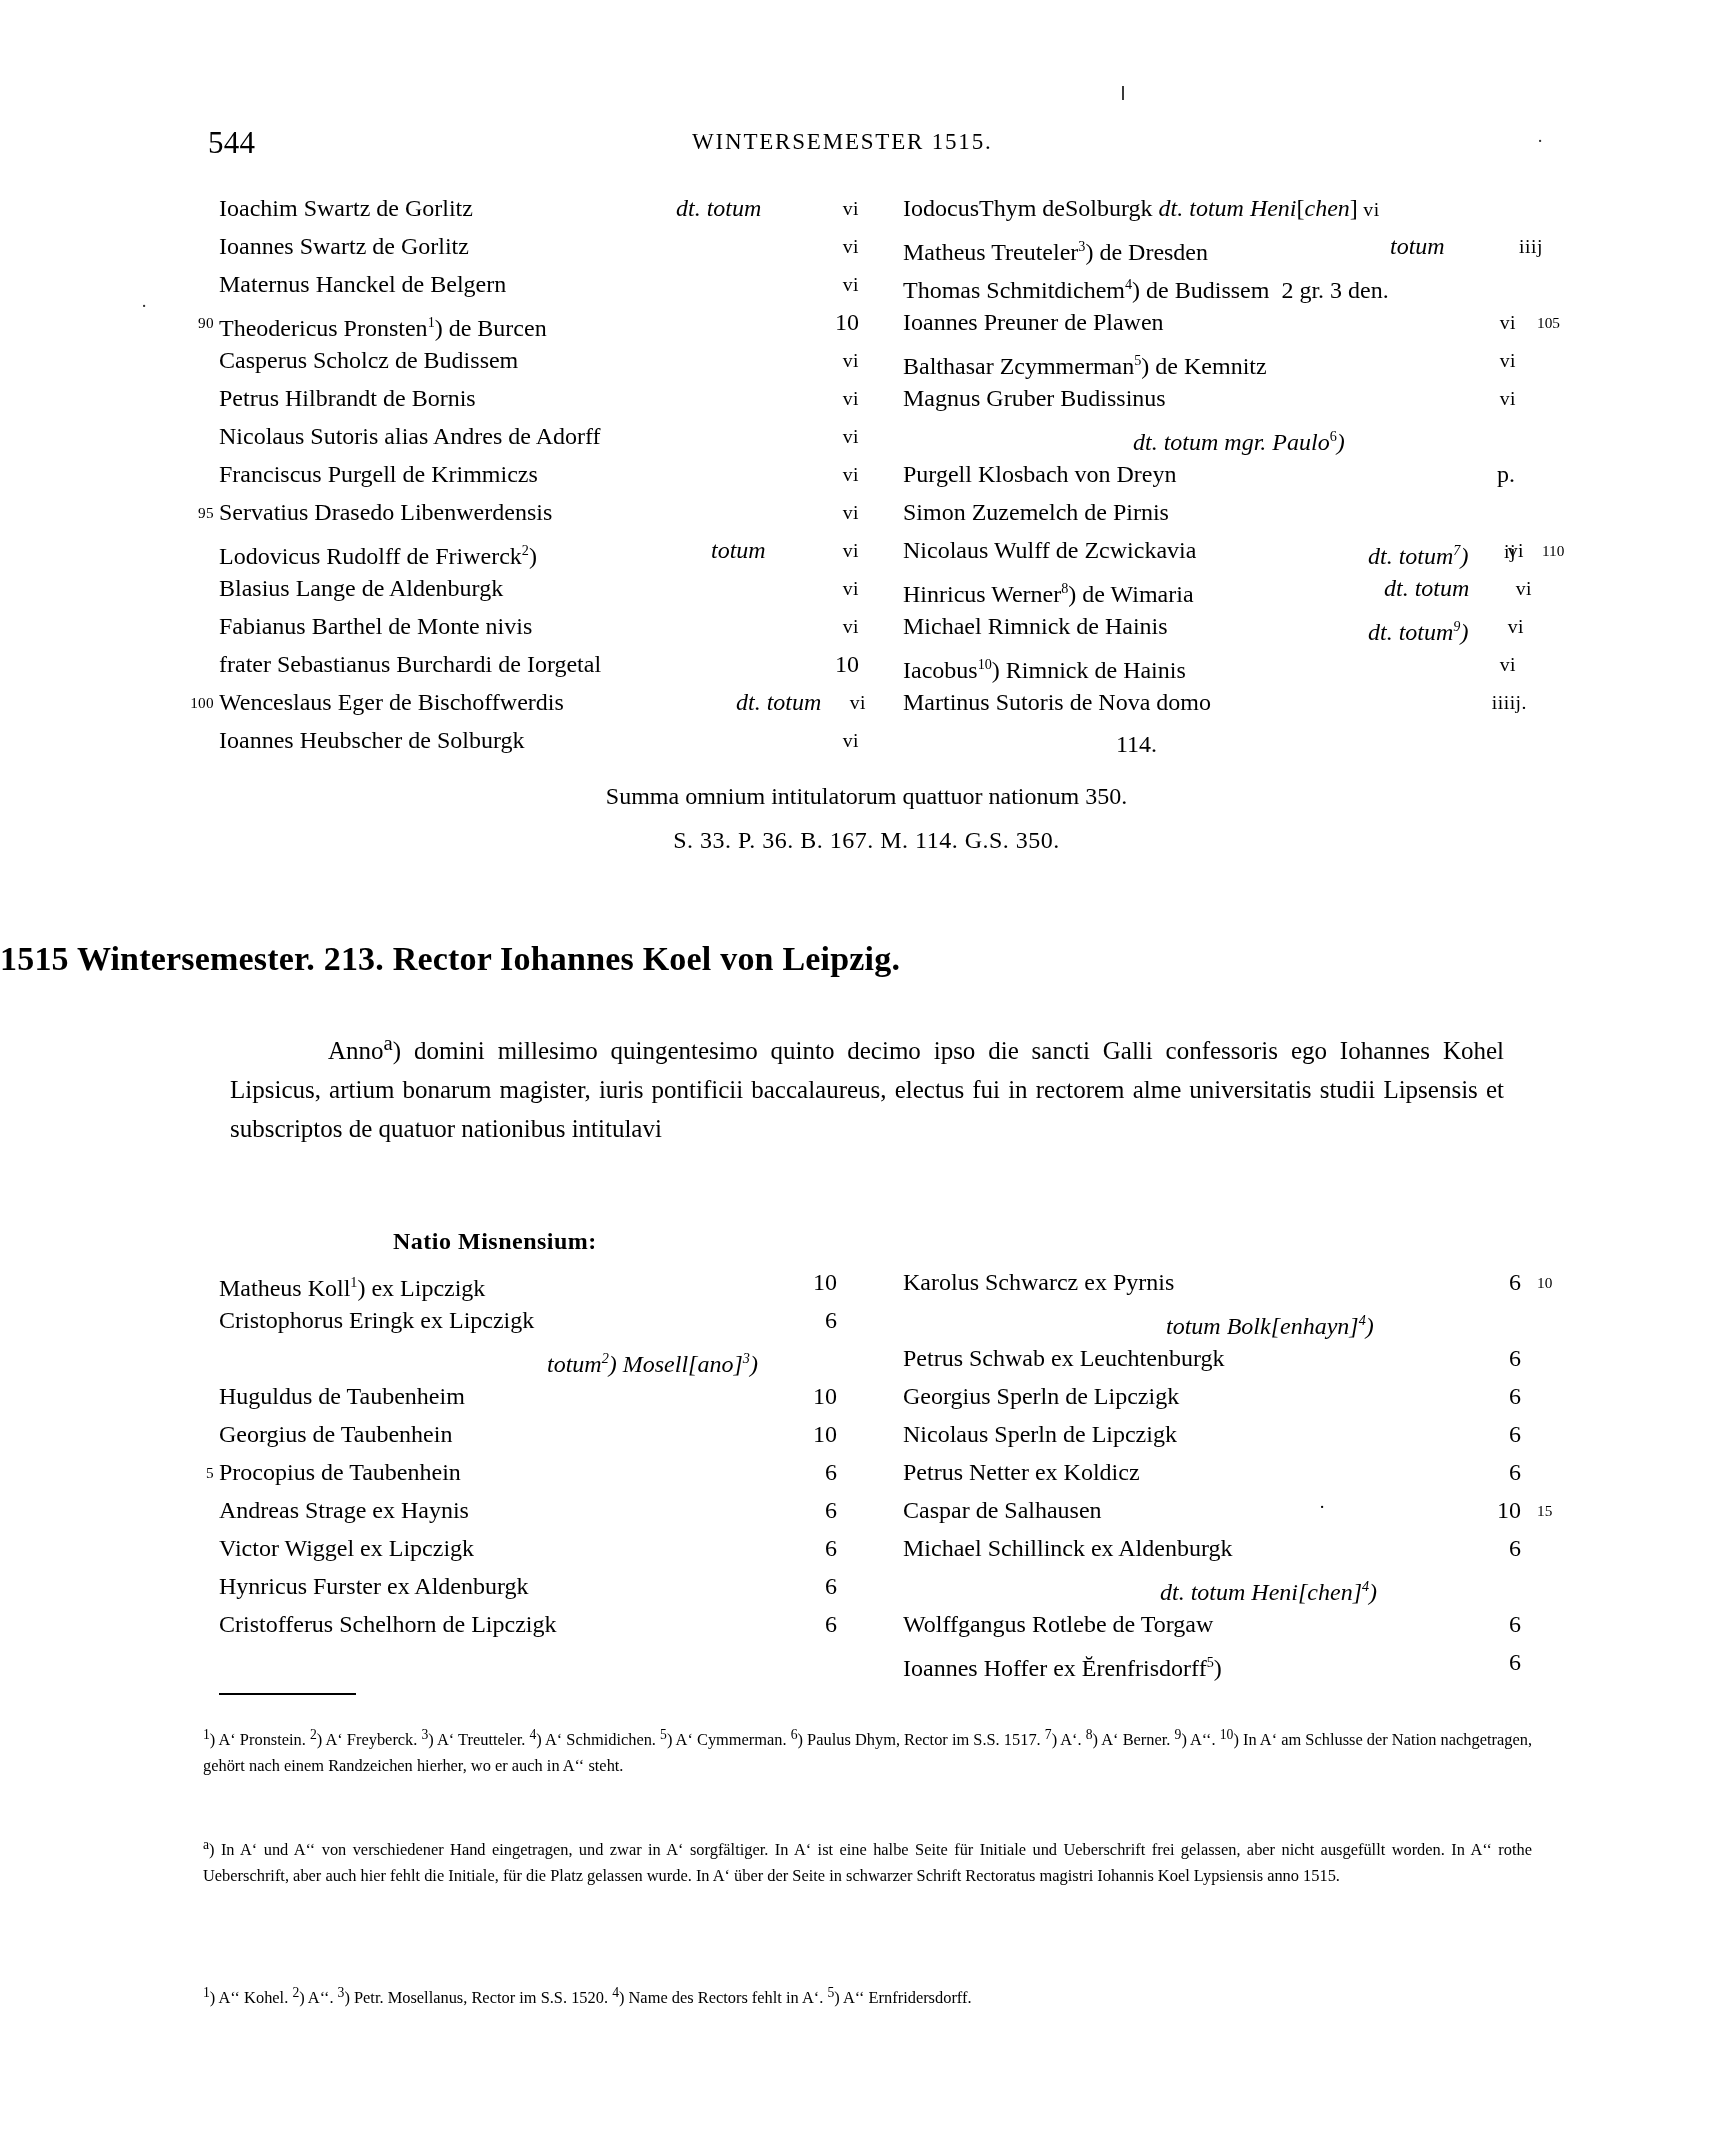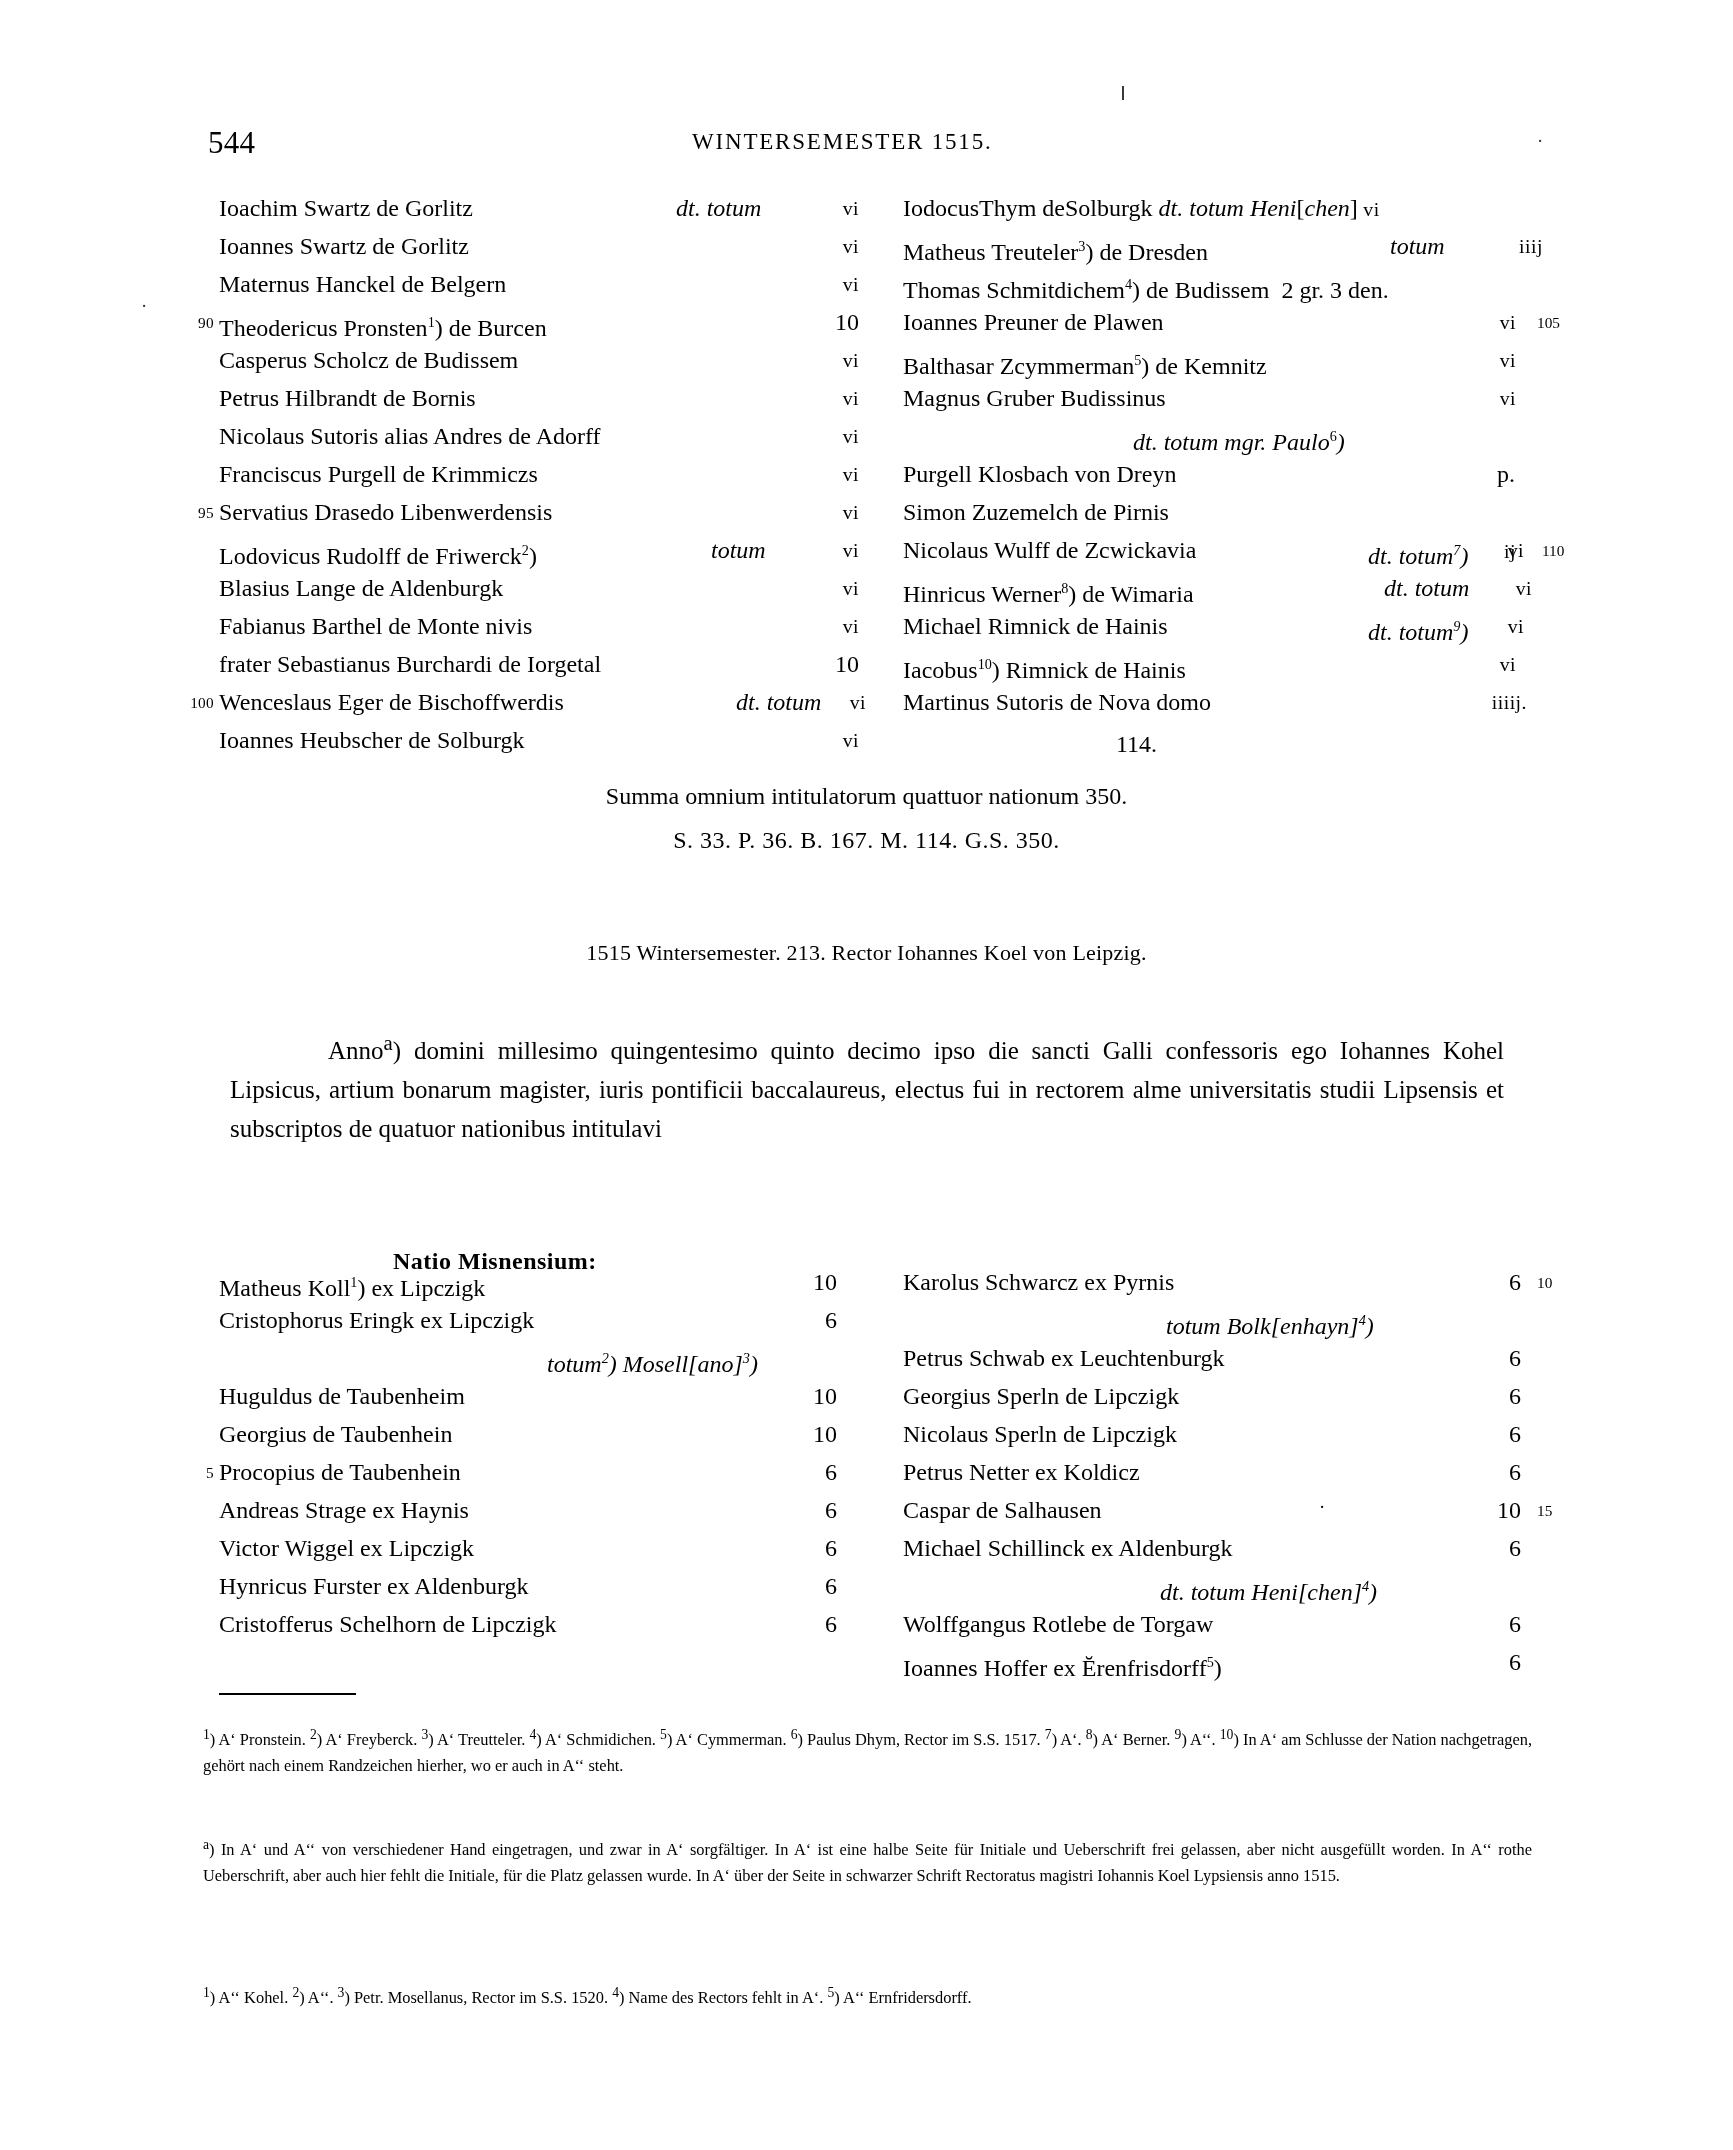--- a/index.html
+++ b/index.html
@@ -35,22 +35,22 @@
   .sup{font-size:14.2px;vertical-align:super;font-style:normal;}
   .sup-i{font-size:14.2px;vertical-align:super;}
   .rom{font-size:19.7px;letter-spacing:0.5px;}
 
   
   .center-line{position:absolute;width:1733px;text-align:center;font-size:24px;}
   .tot114{position:absolute;font-size:24px;}
 
   
   .secheading{
-    position:absolute;width:1733px;text-align:center;
-    font-size:22px;font-weight:normal;letter-spacing:0.2px;
+    position:absolute;width:1733px;text-align:left;
+    font-size:34px;font-weight:bold;letter-spacing:0.2px;
   }
 
   
   .bodypara{
     position:absolute;font-size:25px;line-height:39px;
     text-align:justify;text-justify:inter-word;
   }
 
   
   .natio{position:absolute;font-size:24px;font-weight:bold;letter-spacing:0.5px;}
@@ -208,21 +208,21 @@
 
   <div class="tot114" style="left:1116px;top:731px;">114.</div>
 
   <div class="center-line" style="top:783px;">Summa omnium intitulatorum quattuor nationum 350.</div>
   <div class="center-line" style="top:827px;letter-spacing:0.5px;">S. 33.  P. 36.  B. 167.  M. 114.  G.S. 350.</div>
 
   <div class="secheading" style="top:940px;">1515 Wintersemester.  213. Rector Iohannes Koel von Leipzig.</div>
 
   <div class="bodypara" style="left: 230px; top: 1024px; width: 1274px; text-indent: 98px;">Anno<sup>a</sup>) domini millesimo quingentesimo quinto decimo ipso die sancti Galli confessoris ego Iohannes Kohel Lipsicus, artium bonarum magister, iuris pontificii baccalaureus, electus fui in rectorem alme universitatis studii Lipsensis et subscriptos de quatuor nationibus intitulavi</div>
 
-  <div class="natio" style="left:393px;top:1228px;margin-top:20px;">Natio Misnensium:</div>
+  <div class="natio" style="left:393px;top:1228px;">Natio Misnensium:</div>
 
   <div class="cols" style="left:219px;top:1263px;">
 
     <div class="col" style="width:651px;">
       <div class="entry">
         <span class="nm">Matheus Koll<span class="sup">1</span>) ex Lipczigk</span>
         <span class="val" style="left:563px;width:55px;">10</span>
       </div>
       <div class="entry">
         <span class="nm">Cristophorus Eringk ex Lipczigk</span>

